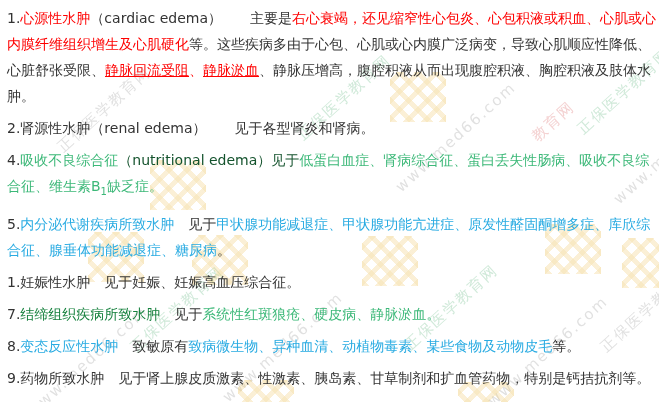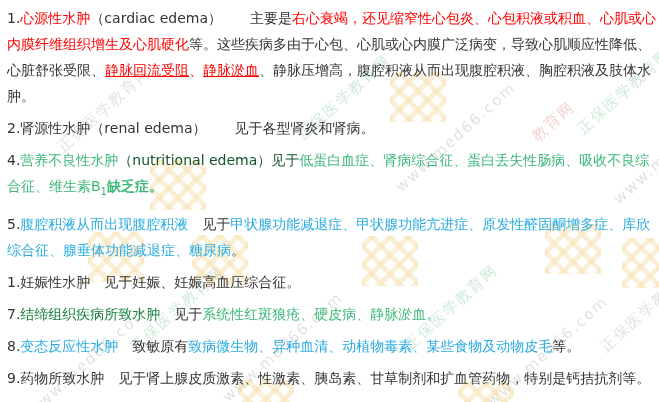--- a/index.html
+++ b/index.html
@@ -55,19 +55,19 @@
     <div class="wm-weave" style="left: 362px; top: 236px;"></div>
     <div class="wm-weave" style="left: 545px; top: 224px;"></div>
     <div class="wm-weave" style="left: 622px; top: 238px;"></div>
     <div class="wm-weave" style="left: 238px; top: 380px;"></div>
     <div class="wm-weave" style="left: 458px; top: 382px;"></div>
   </div>
 
 <div id="doc">
     <p><span style="color: rgb(51, 51, 51);">1.</span><span style="color: rgb(254, 0, 0);">心源性水肿</span><span style="color: rgb(51, 51, 51);">（cardiac edema）　　主要是</span><span style="color: rgb(254, 0, 0);">右心衰竭，还见缩窄性心包炎、心包积液或积血、心肌或心内膜纤维组织增生及心肌硬化</span><span style="color: rgb(51, 51, 51);">等。这些疾病多由于心包、心肌或心内膜广泛病变，导致心肌顺应性降低、心脏舒张受限、</span><span style="color: rgb(254, 0, 0); text-decoration: underline;">静脉回流受阻</span><span style="color: rgb(254, 0, 0);">、</span><span style="color: rgb(254, 0, 0); text-decoration: underline;">静脉淤血</span><span style="color: rgb(51, 51, 51);">、静脉压增高，腹腔积液从而出现腹腔积液、胸腔积液及肢体水肿。</span></p>
     <p><span style="color: rgb(51, 51, 51);">2.肾源性水肿（renal edema）　　见于各型肾炎和肾病。</span></p>
-    <p><span style="color: rgb(51, 51, 51);">4.</span><span style="color: rgb(60, 184, 120);">营养不良性水肿</span><span style="color: #14532d;">（nutritional edema）见于</span><span style="color: rgb(60, 184, 120);">低蛋白血症、肾病综合征、蛋白丢失性肠病、吸收不良综合征、维生素B</span><sub style="color: rgb(60, 184, 120);">1</sub><span style="color: rgb(60, 184, 120); font-weight: bold;">缺乏症。</span></p>
-    <p><span style="color: rgb(51, 51, 51);">5.</span><span style="color: rgb(41, 171, 226);">腹腔积液从而出现腹腔积液</span><span style="color: rgb(51, 51, 51);">　见于</span><span style="color: rgb(41, 171, 226);">甲状腺功能减退症、甲状腺功能亢进症、原发性醛固酮增多症、库欣综合征、腺垂体功能减退症、糖尿病</span><span style="color: rgb(51, 51, 51);">。</span></p>
+    <p><span style="color: rgb(51, 51, 51);">4.</span><span style="color: rgb(60, 184, 120);">吸收不良综合征</span><span style="color: #14532d;">（nutritional edema）见于</span><span style="color: rgb(60, 184, 120);">低蛋白血症、肾病综合征、蛋白丢失性肠病、吸收不良综合征、维生素B</span><sub style="color: rgb(60, 184, 120);">1</sub><span style="color: rgb(60, 184, 120);">缺乏症。</span></p>
+    <p><span style="color: rgb(51, 51, 51);">5.</span><span style="color: rgb(41, 171, 226);">内分泌代谢疾病所致水肿</span><span style="color: rgb(51, 51, 51);">　见于</span><span style="color: rgb(41, 171, 226);">甲状腺功能减退症、甲状腺功能亢进症、原发性醛固酮增多症、库欣综合征、腺垂体功能减退症、糖尿病</span><span style="color: rgb(51, 51, 51);">。</span></p>
     <p><span style="color: rgb(51, 51, 51);">1.妊娠性水肿　见于妊娠、妊娠高血压综合征。</span></p>
     <p><span style="color: rgb(51, 51, 51);">7.</span><span style="color: #15803d;">结缔组织疾病所致水肿</span><span style="color: rgb(51, 51, 51);">　见于</span><span style="color: rgb(60, 184, 120);">系统性红斑狼疮、硬皮病、静脉淤血。</span></p>
     <p><span style="color: rgb(51, 51, 51);">8.</span><span style="color: rgb(41, 171, 226);">变态反应性水肿</span><span style="color: rgb(51, 51, 51);">　致敏原有</span><span style="color: rgb(41, 171, 226);">致病微生物、异种血清、动植物毒素、某些食物及动物皮毛</span><span style="color: rgb(51, 51, 51);">等。</span></p>
     <p><span style="color: rgb(51, 51, 51);">9.药物所致水肿　见于肾上腺皮质激素、性激素、胰岛素、甘草制剂和扩血管药物，特别是钙拮抗剂等。</span></p>
   </div>
 
 </body></html>

